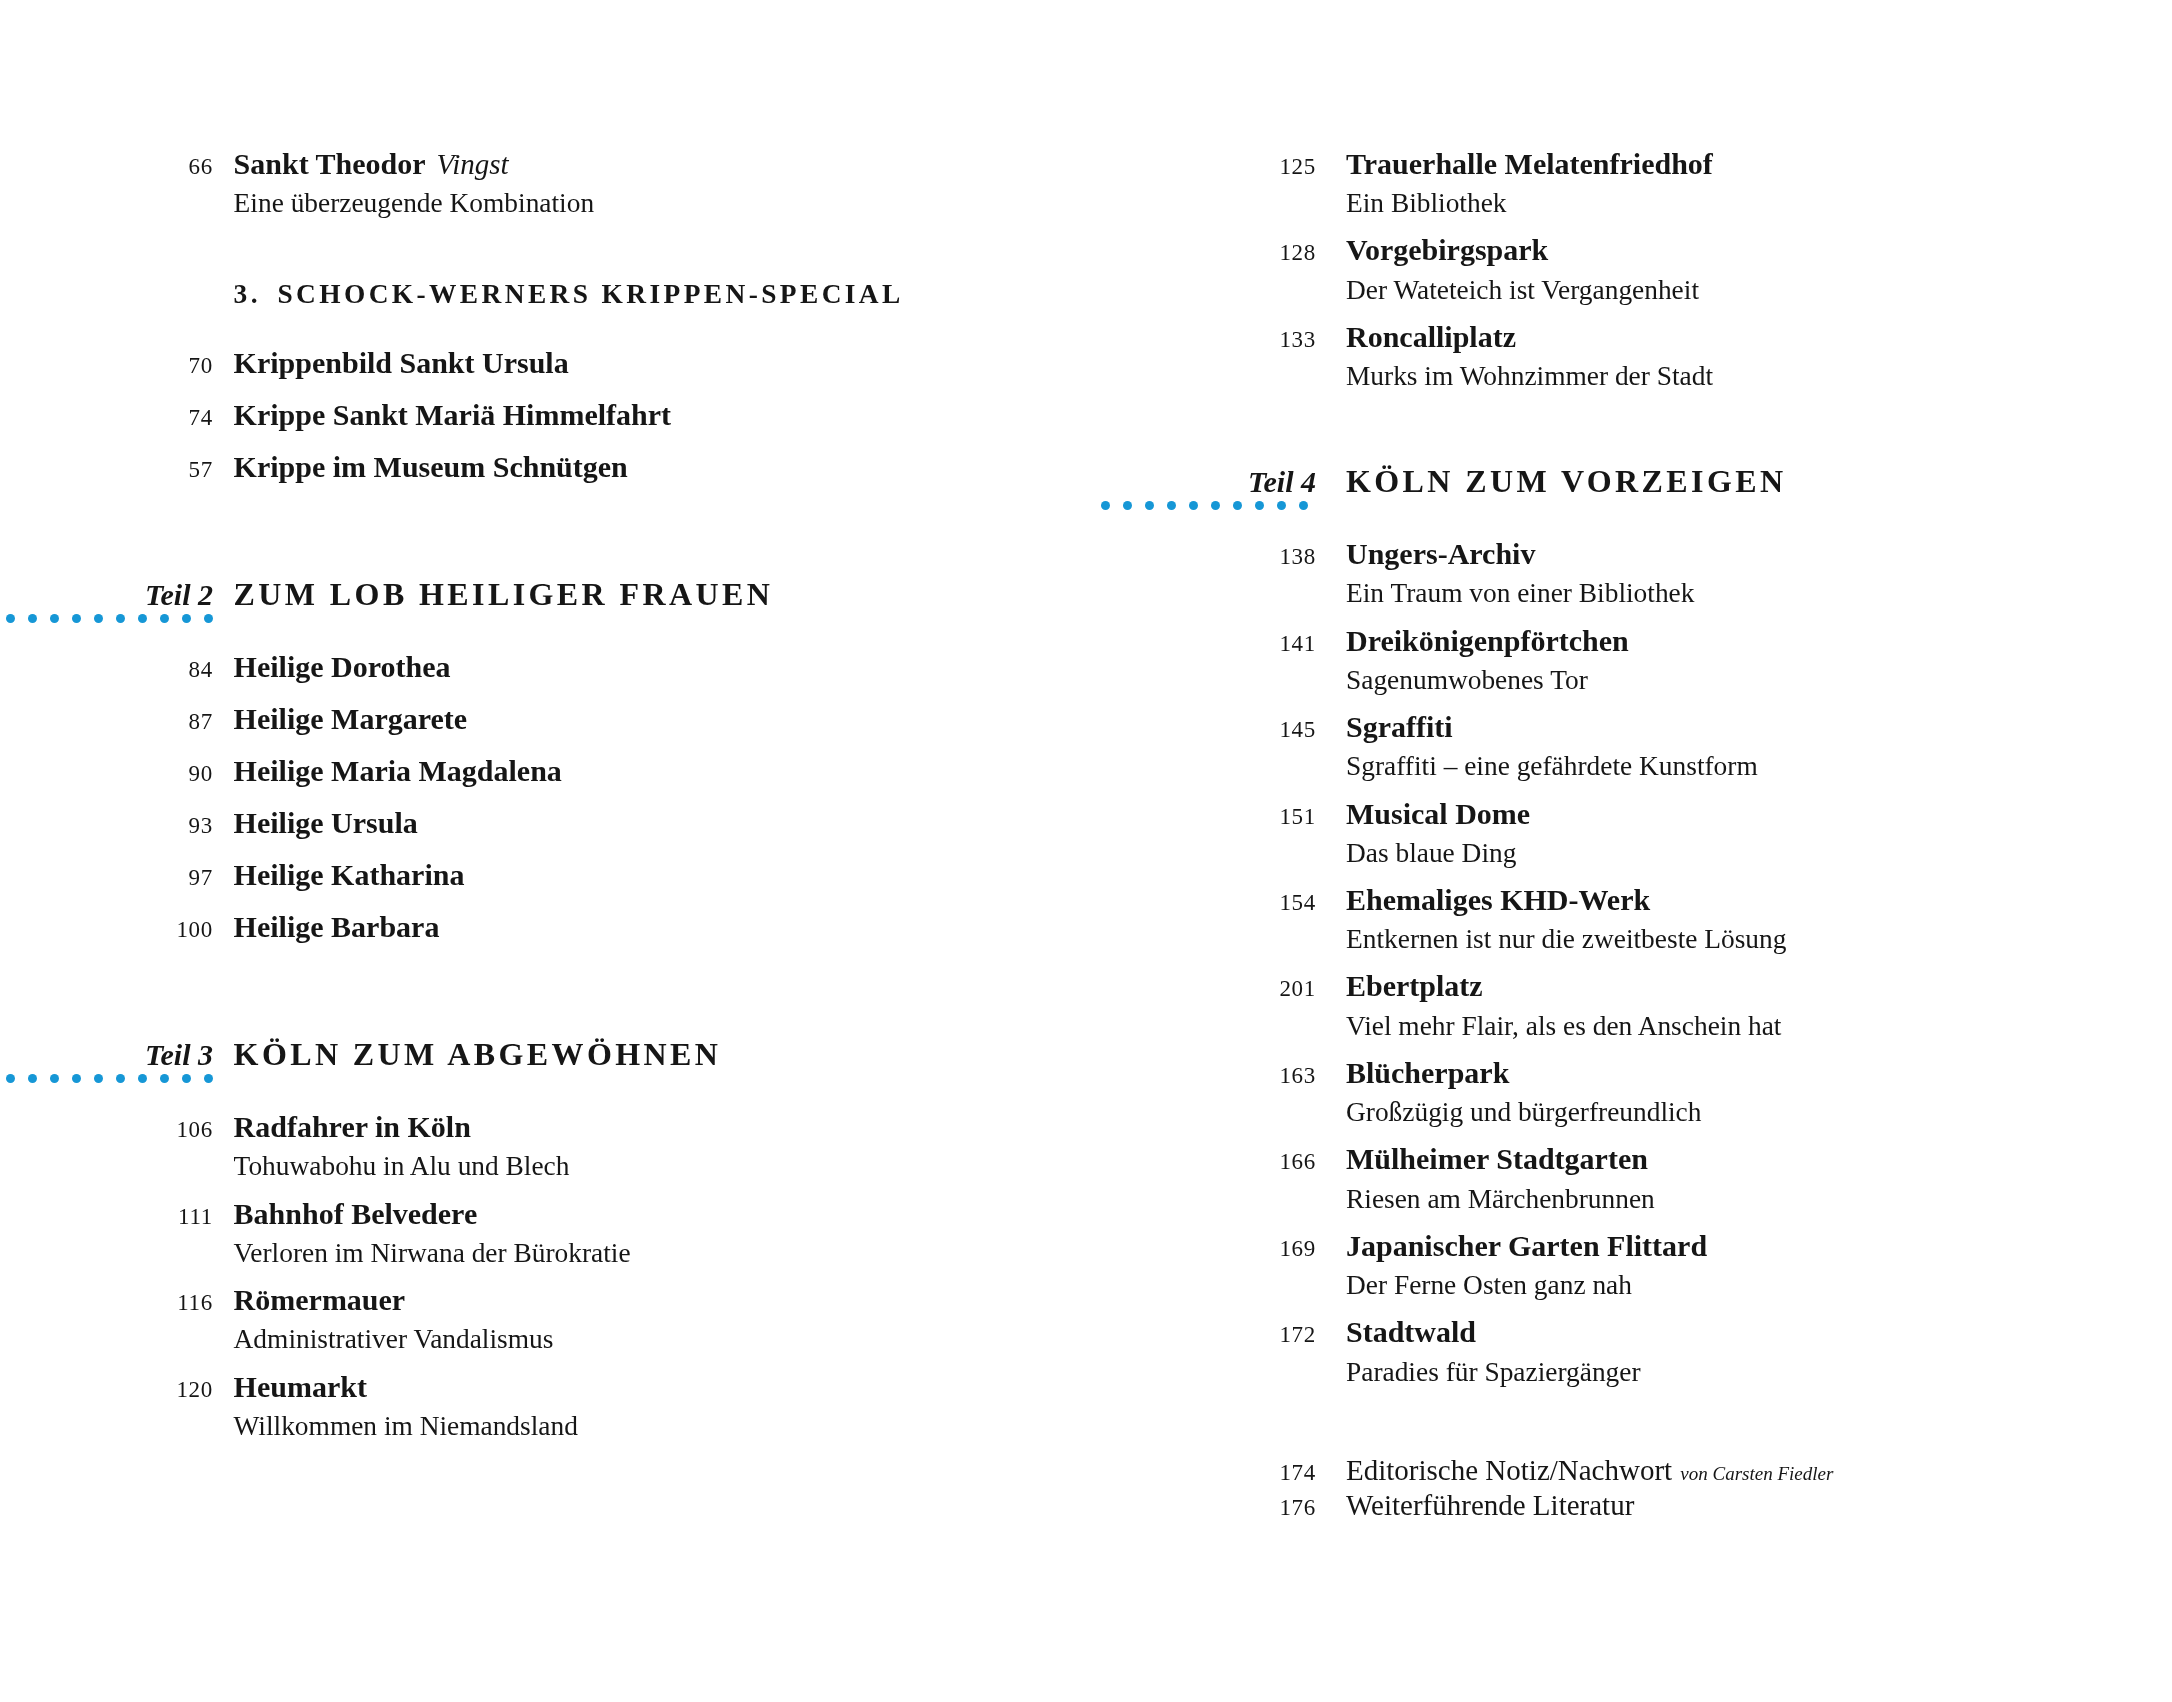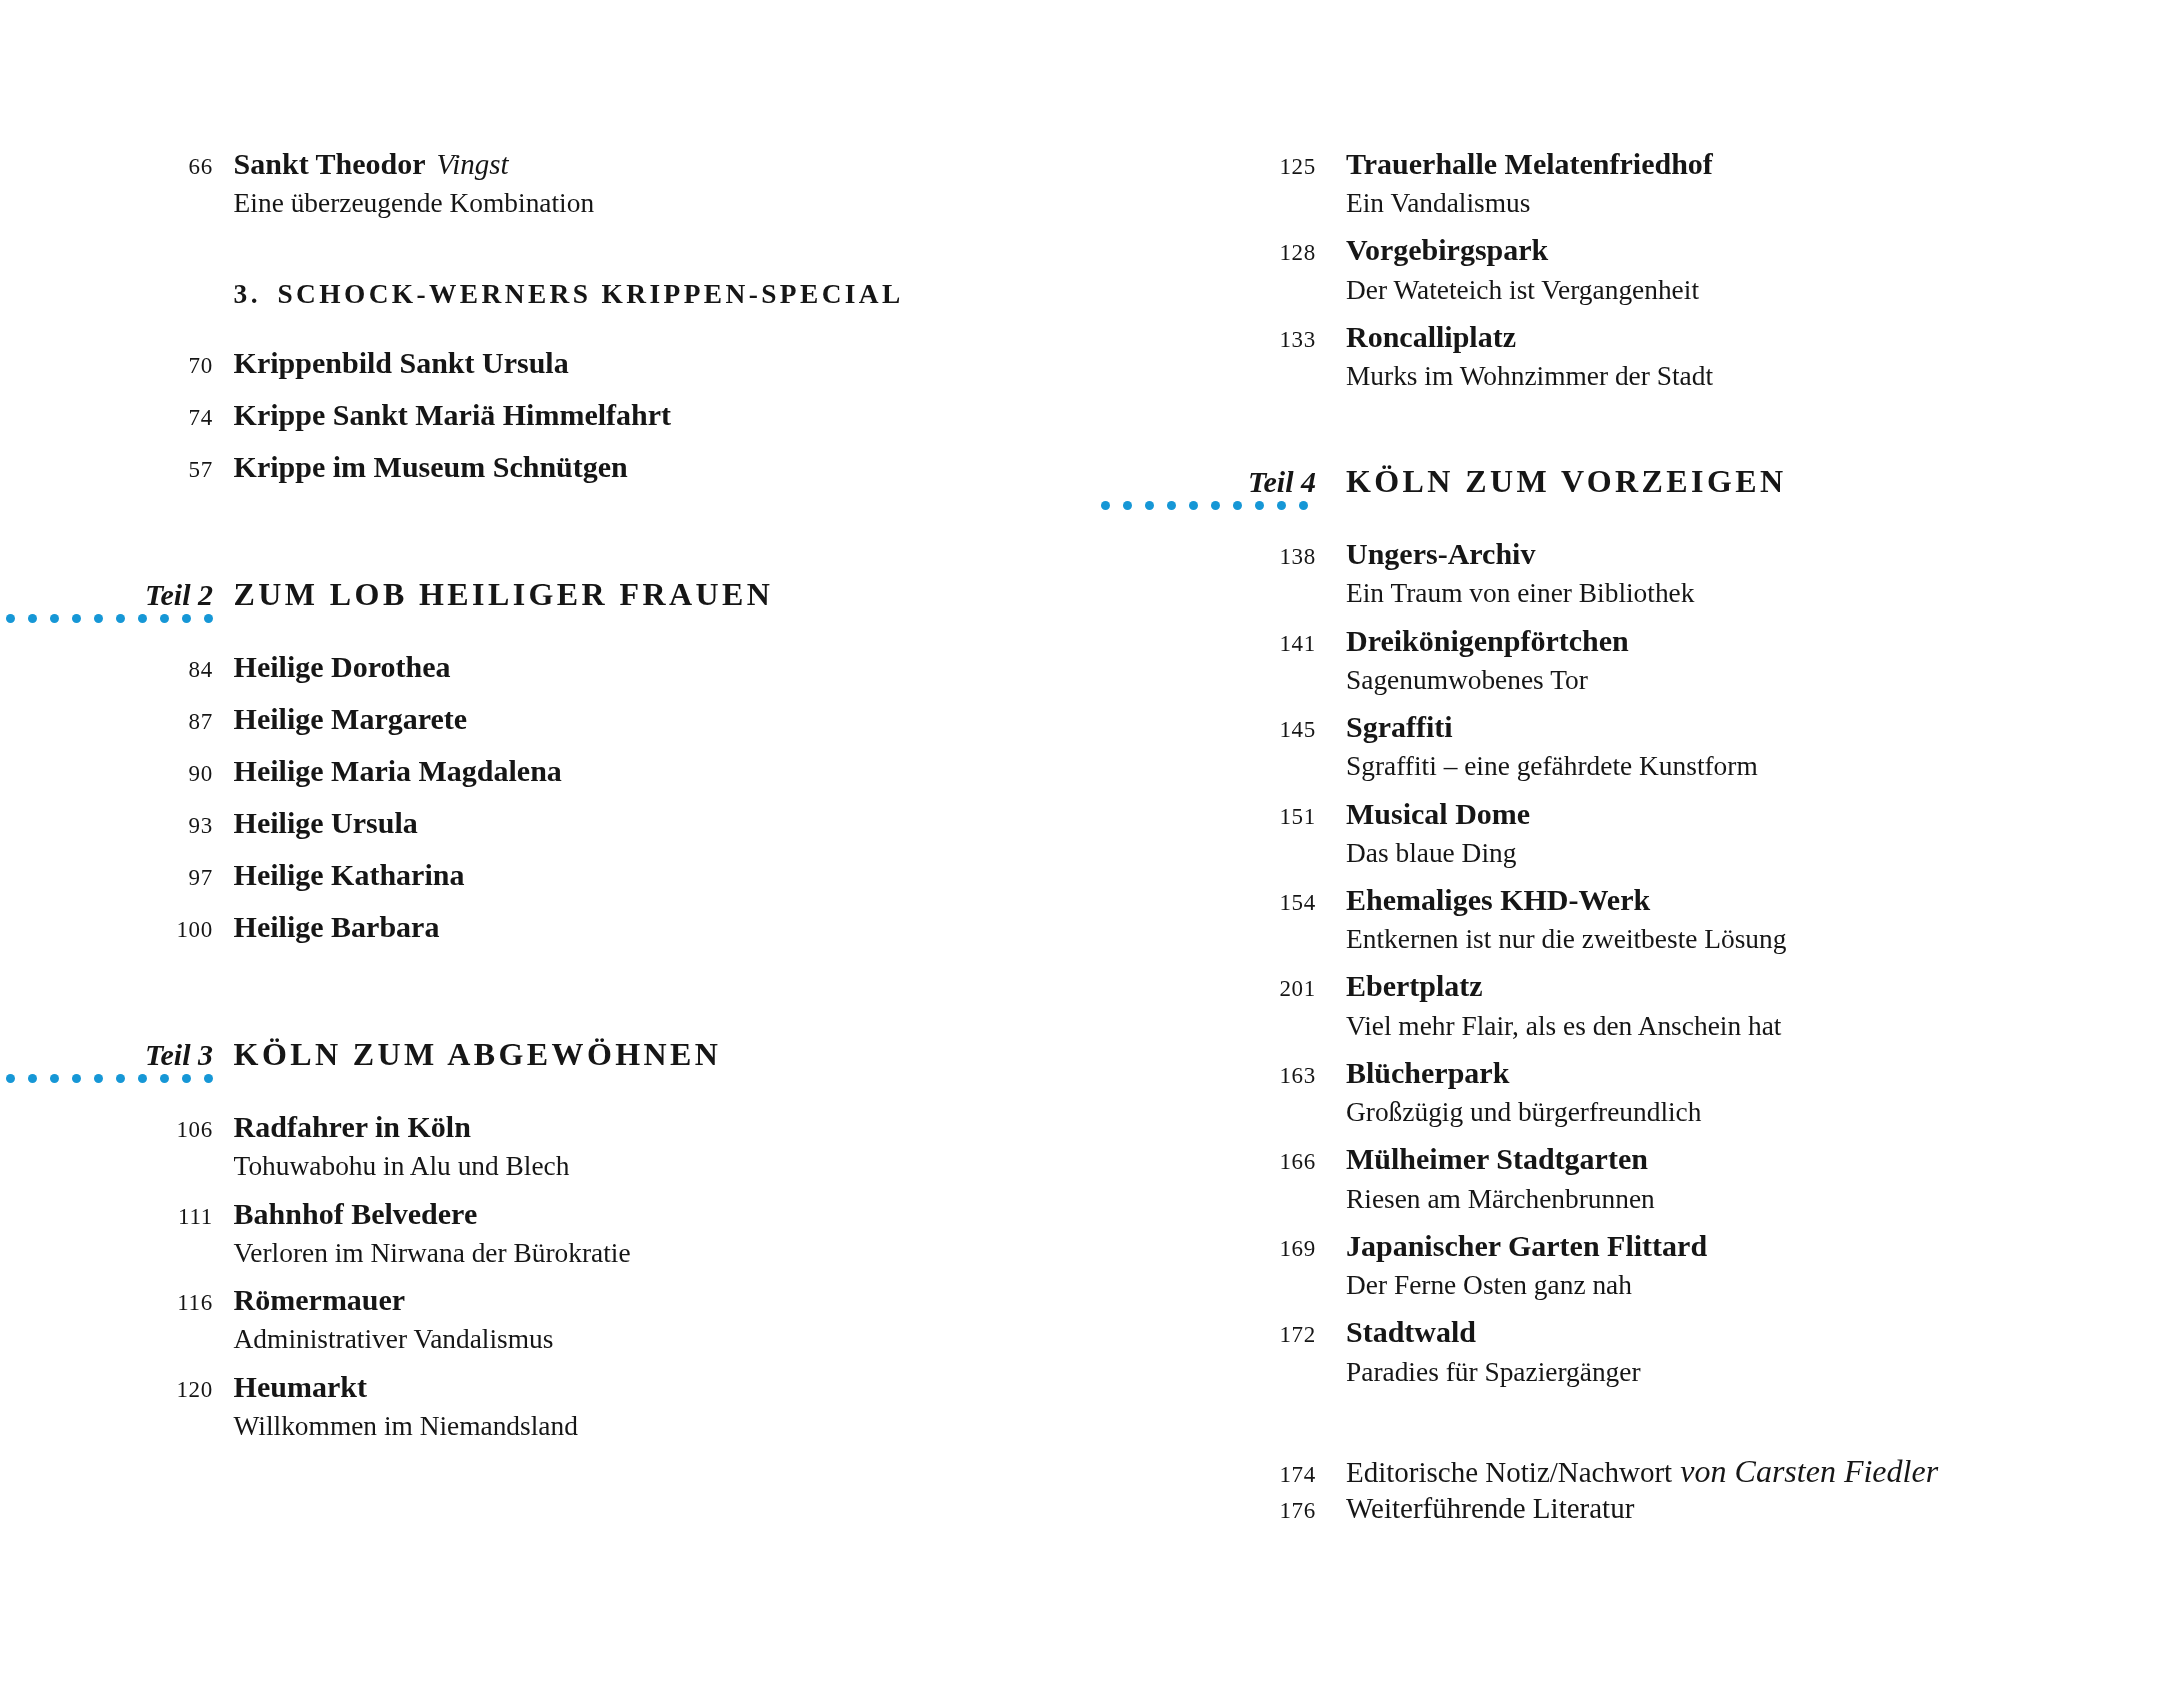--- a/index.html
+++ b/index.html
@@ -114,21 +114,21 @@
   
   .entry.plain { margin-bottom: 1.4px; }
   .entry:not(.plain) + .entry.plain { margin-top: 64px; }
   .entry.plain + .entry.plain { margin-top: 0; }
   .entry.plain .title {
     font-weight: 400;
     font-size: 29px;
     line-height: 34px;
   }
   .entry.plain .title-italic {
-    font-size: 32px;
+    font-size: 19px;
     margin-left: 8.2px;
   }
 </style>
 </head>
 <body>
 
 <div class="col col-left">
     <div class="row entry">
       <div class="gutter"><span class="page-num">66</span></div>
       <div class="content">
@@ -254,21 +254,21 @@
         <div class="subtitle">Willkommen im Niemandsland</div>
       </div>
     </div>
   </div>
 
 <div class="col col-right">
     <div class="row entry">
       <div class="gutter"><span class="page-num">125</span></div>
       <div class="content">
         <div class="title-line"><span class="title">Trauerhalle Melatenfriedhof</span></div>
-        <div class="subtitle">Ein Vandalismus</div>
+        <div class="subtitle">Ein Bibliothek</div>
       </div>
     </div>
     <div class="row entry">
       <div class="gutter"><span class="page-num">128</span></div>
       <div class="content">
         <div class="title-line"><span class="title">Vorgebirgspark</span></div>
         <div class="subtitle">Der Wateteich ist Vergangenheit</div>
       </div>
     </div>
     <div class="row entry">

